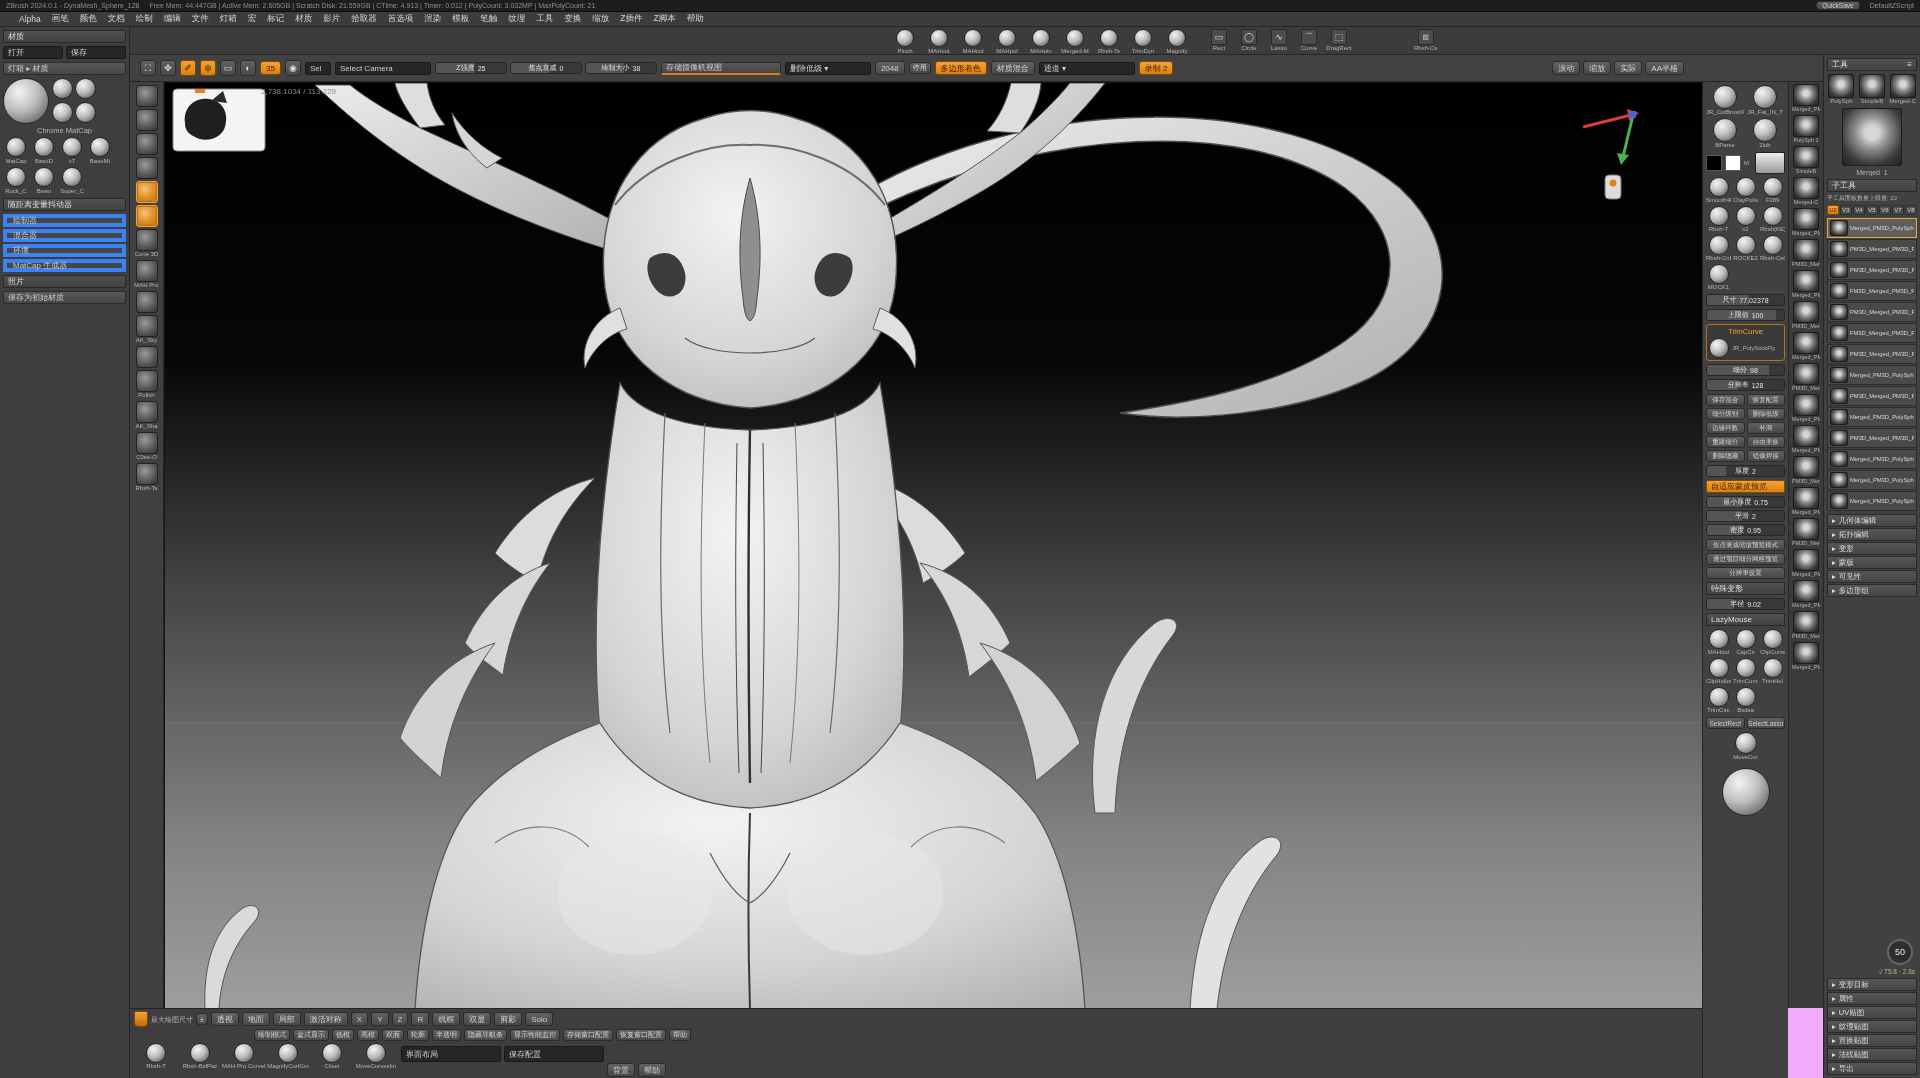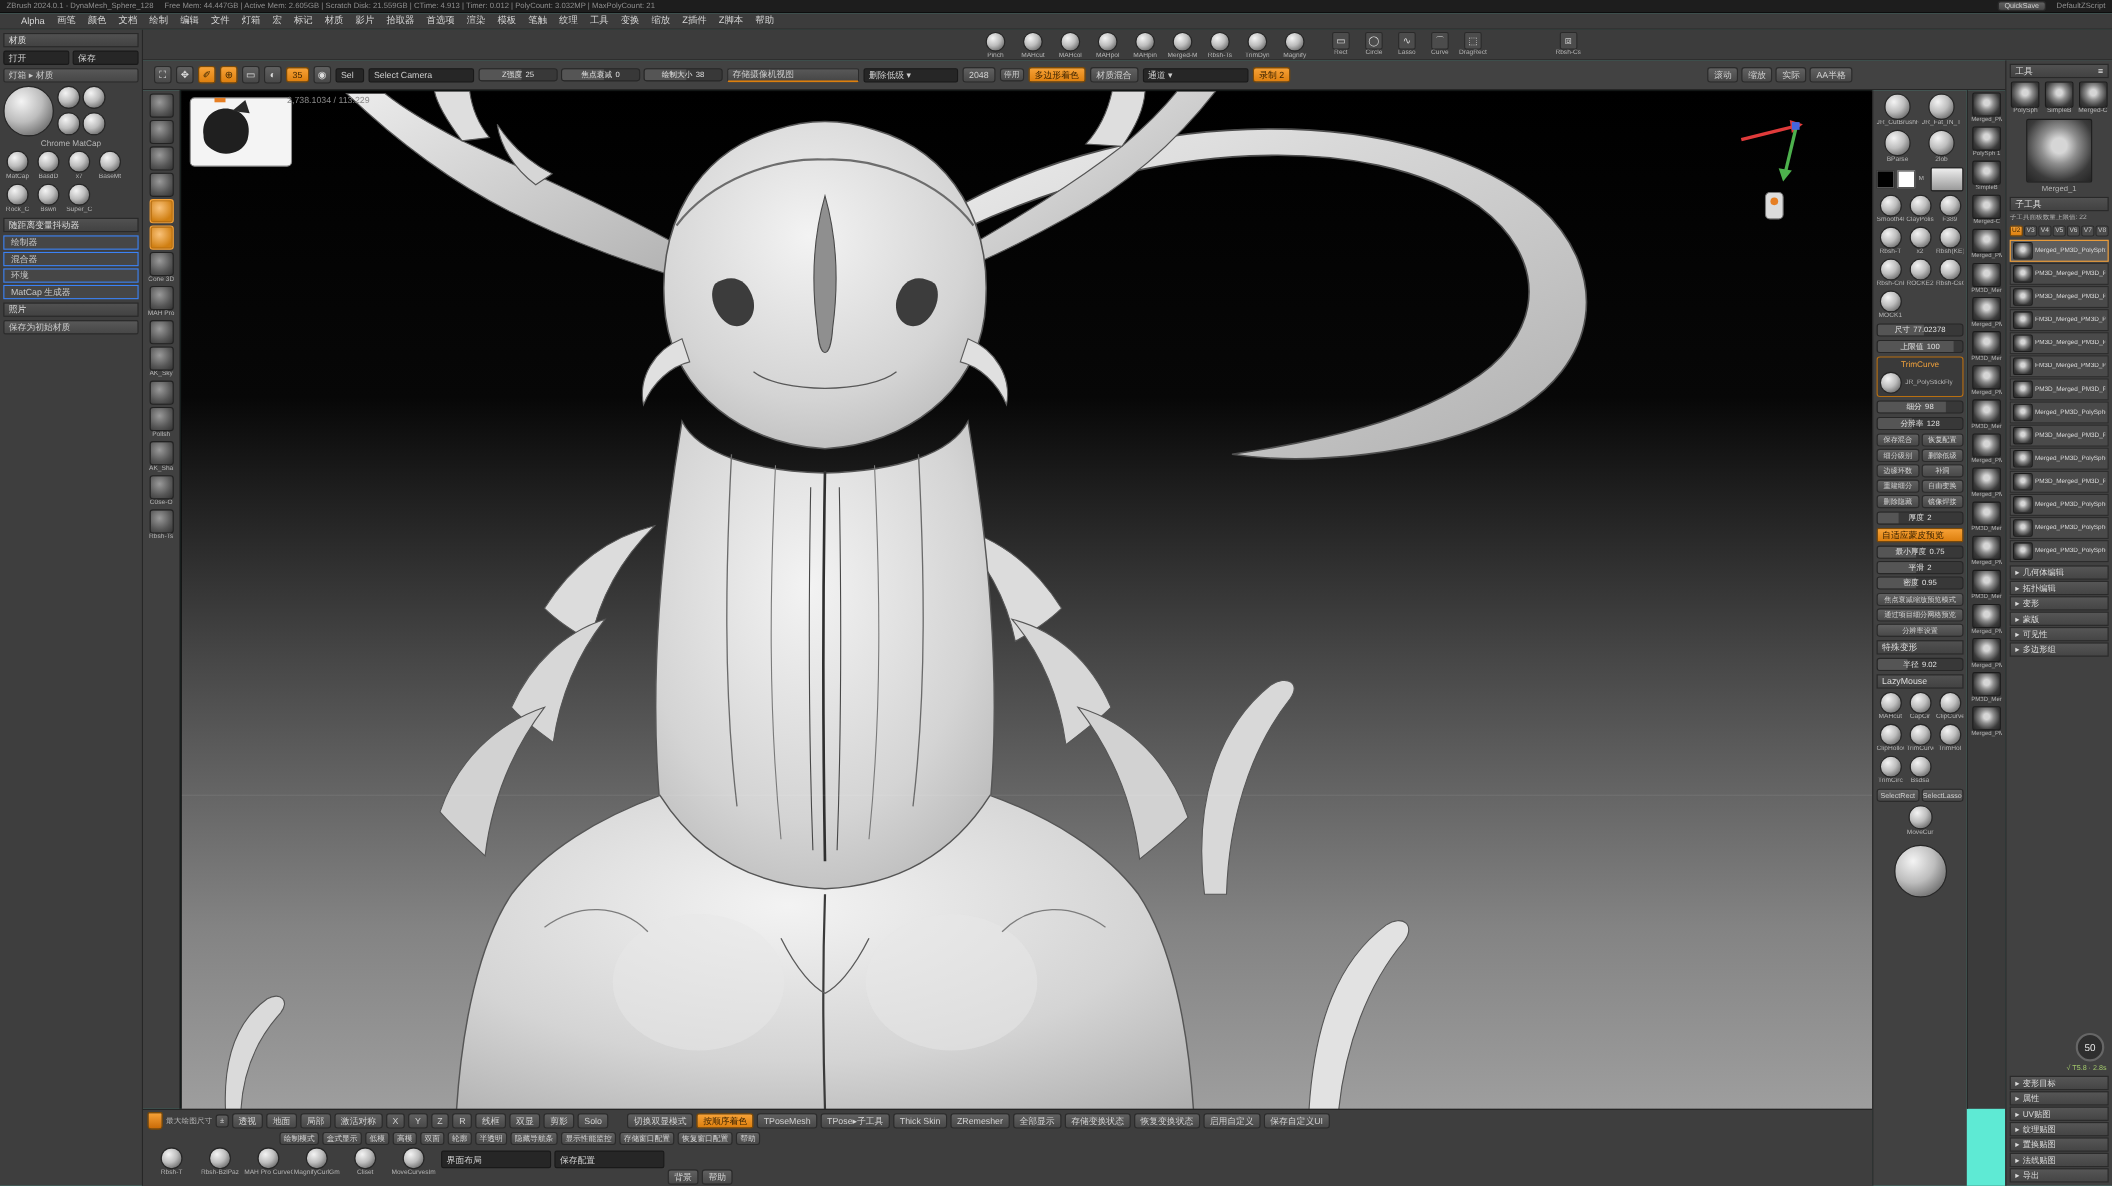--- a/index.html
+++ b/index.html
@@ -1,17 +1,17 @@
 <!DOCTYPE html>
 <html><head>
 <meta charset="utf-8">
 <style>
   *{margin:0;padding:0;box-sizing:border-box;font-family:"Liberation Sans",sans-serif;}
   html,body{width:1920px;height:1078px;overflow:hidden;background:#333;}
-  .app{position:absolute;inset:0;width:1920px;height:1078px;background:#5eead4;color:#c9c9c9;font-size:9px;}
+  .app{position:absolute;inset:0;width:1920px;height:1078px;background:#f0abfc;color:#c9c9c9;font-size:9px;}
 
   
   .btn{display:inline-flex;align-items:center;justify-content:center;background:linear-gradient(#616161,#484848);
        border:1px solid #2b2b2b;border-radius:3px;font-size:8px;color:#d2d2d2;height:14px;padding:0 5px;
        white-space:nowrap;overflow:hidden;cursor:default;}
   .btn.small{height:12px;font-size:7px;padding:0 3px;}
   .btn.active,.btn.orange{background:linear-gradient(#f7a237,#dd7f0e);color:#3c2300;border-color:#7c4a06;}
   .bar{display:flex;align-items:center;background:linear-gradient(#585858,#474747);border:1px solid #2b2b2b;
        border-radius:2px;font-size:8px;height:13px;padding:0 4px;white-space:nowrap;overflow:hidden;}
   .bar.orange{background:linear-gradient(#f7a237,#dd7f0e);color:#3c2300;border-color:#7c4a06;}
@@ -51,21 +51,21 @@
 
   
   .left-panel{position:absolute;left:0;top:27px;width:130px;height:1051px;background:#3e3e3e;border-right:1px solid #262626;
               padding:3px;display:flex;flex-direction:column;gap:3px;}
   .mat-row{display:flex;gap:3px;}
   .mat-big{width:46px;height:46px;}
   .mat-mini{width:21px;height:21px;}
   .swatch-grid{display:flex;flex-wrap:wrap;gap:2px;}
   .swatch{width:26px;display:flex;flex-direction:column;align-items:center;gap:1px;}
   .swatch .sphere{width:20px;height:20px;}
-  .flat-row{background:#464646;border:1px solid #3b82f6;height:13px;font-size:8px;display:flex;align-items:center;padding-left:6px;}
+  .flat-row{background:#464646;border:4px solid #3b82f6;height:13px;font-size:8px;display:flex;align-items:center;padding-left:6px;}
 
   .left-strip{position:absolute;left:130px;top:82px;width:34px;height:926px;background:#404040;border-right:1px solid #262626;
               display:flex;flex-direction:column;align-items:center;padding-top:3px;gap:2px;}
   .stripitem{display:flex;flex-direction:column;align-items:center;width:30px;}
   .stripitem .icon{width:22px;height:22px;border-radius:3px;background:radial-gradient(circle at 40% 35%,#9a9a9a,#565656 60%,#333);
                    border:1px solid #222;}
   .stripitem.active .icon{border:1px solid #f09built;} 
   .stripitem.active .icon{border-color:#f7a237;box-shadow:0 0 0 1px #b86f10 inset;background:radial-gradient(circle at 40% 35%,#f9c27a,#d07f12 70%);}
 
   .canvas{position:absolute;left:164px;top:82px;width:1538px;height:926px;background:#000;border:1px solid #141414;}
@@ -1086,34 +1086,20 @@
           <span class="btn">激活对称</span>
           <span class="btn">X</span>
           <span class="btn">Y</span>
           <span class="btn">Z</span>
           <span class="btn">R</span>
           <span class="btn">线框</span>
           <span class="btn">双显</span>
           <span class="btn">剪影</span>
           <span class="btn">Solo</span>
         </span>
-      <span style="display:flex;gap:3px;margin-left:14px">
-
-      <span class="btn">切换双显模式</span>
-          <span class="btn active">按顺序着色</span>
-          <span class="btn">TPoseMesh</span>
-          <span class="btn">TPose▸子工具</span>
-          <span class="btn">Thick Skin</span>
-          <span class="btn">ZRemesher</span>
-          <span class="btn">全部显示</span>
-          <span class="btn">存储变换状态</span>
-          <span class="btn">恢复变换状态</span>
-          <span class="btn">启用自定义</span>
-          <span class="btn">保存自定义UI</span>
-        </span>
     </div>
     <div class="brow" style="padding-left:120px">
       <span style="display:flex;gap:3px">
 
       <span class="btn small">绘制模式</span>
           <span class="btn small">盒式显示</span>
           <span class="btn small">低模</span>
           <span class="btn small">高模</span>
           <span class="btn small">双面</span>
           <span class="btn small">轮廓</span>

